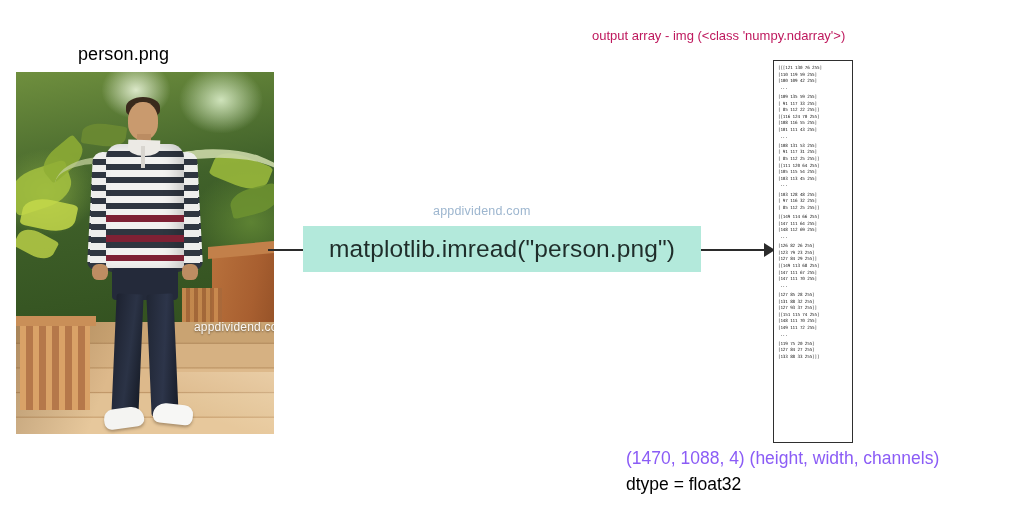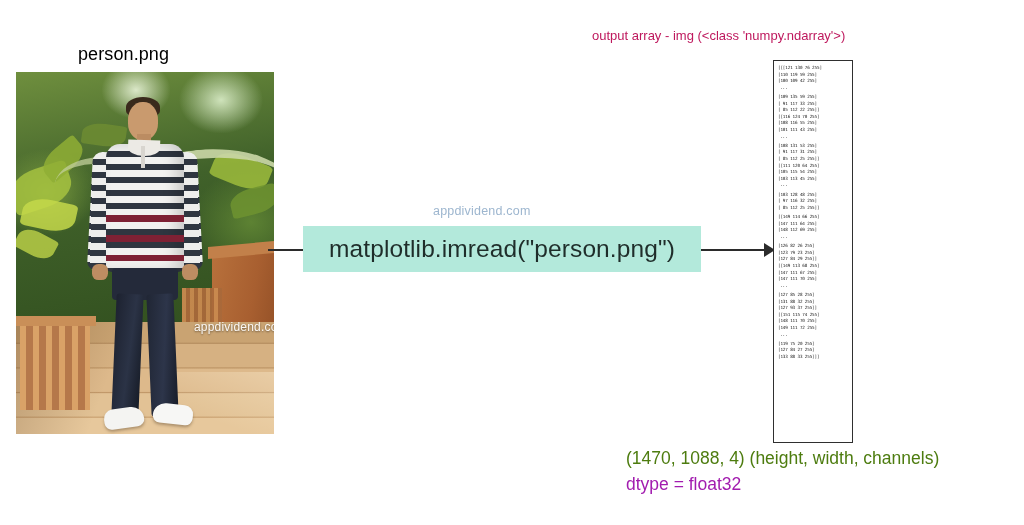--- a/index.html
+++ b/index.html
@@ -311,28 +311,28 @@
     line-height: 6.2px;
     color: #1a1a1a;
     padding-left: 2px;
   }
 
   
   #shape-caption {
     left: 626px;
     top: 448px;
     font-size: 17.5px;
-    color: #4d7c0f;
+    color: #8b5cf6;
     white-space: nowrap;
   }
   #dtype-caption {
     left: 626px;
     top: 474px;
     font-size: 17.5px;
-    color: #a21caf;
+    color: #000000;
     white-space: nowrap;
   }
 </style>
 </head>
 <body>
 
 <div class="abs" id="source-label">person.png</div>
 
 <div class="abs" id="photo-frame">
 

